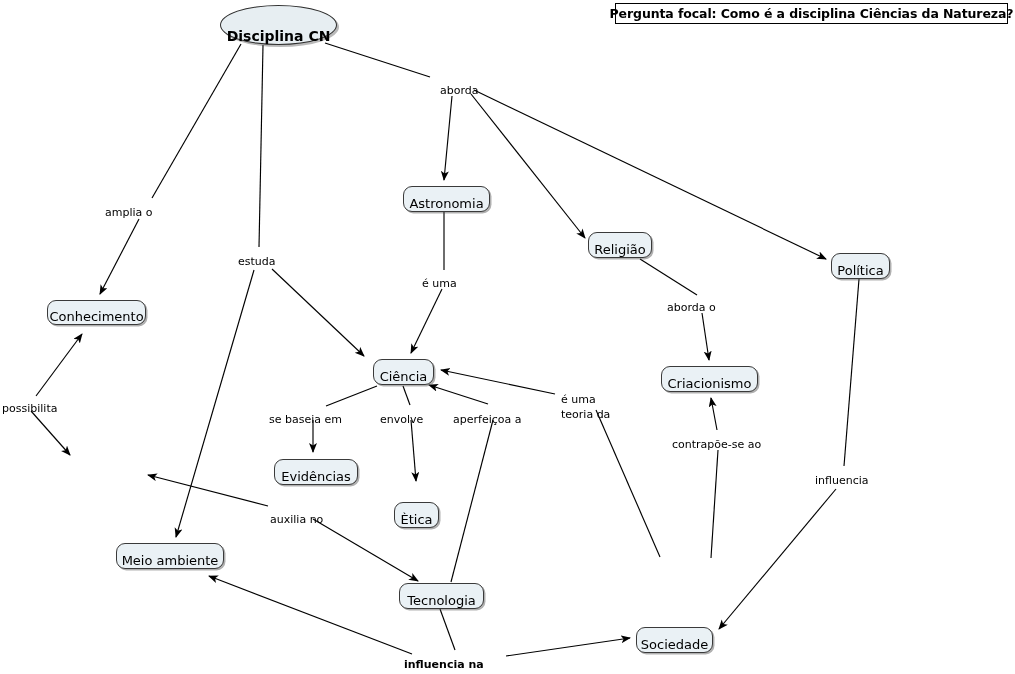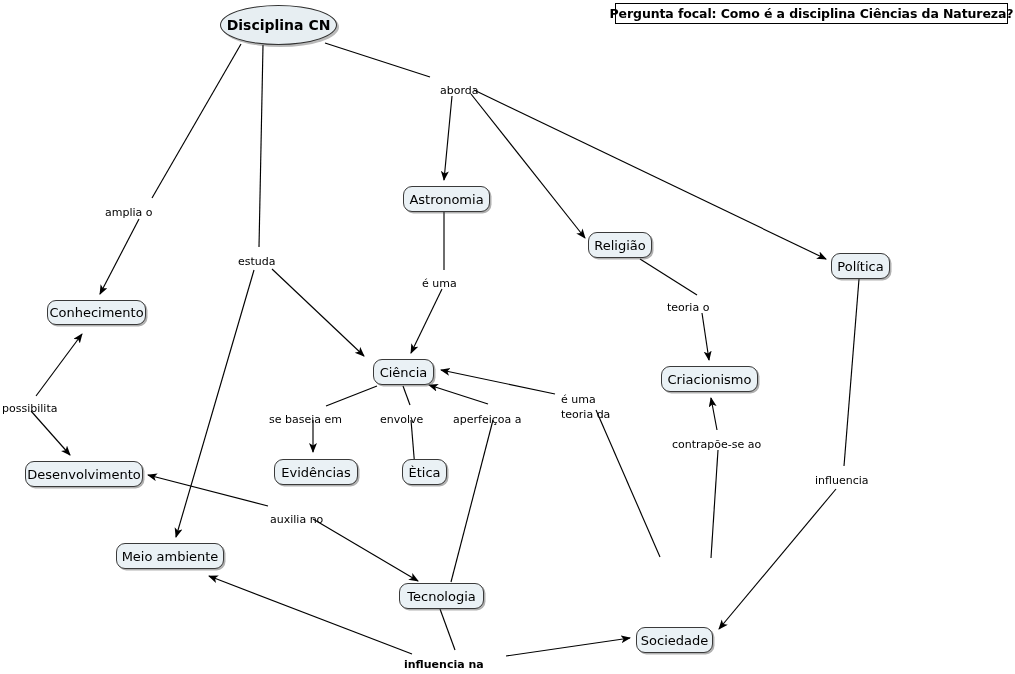--- a/index.html
+++ b/index.html
@@ -47,21 +47,21 @@
     height: 674px;
     pointer-events: none;
   }
   .node {
     position: absolute;
     box-sizing: border-box;
     background: #eaf1f5;
     border: 1.2px solid #3a3a3a;
     border-radius: 9px;
     display: flex;
-    align-items: center;
+    align-items: flex-end;
     justify-content: center;
     box-shadow: 1.5px 1.5px 0 rgba(80,80,80,0.45);
     font-size: 13px;
     color: #000000;
     white-space: nowrap;
   }
   .node.root {
     border-radius: 50%;
     font-weight: bold;
     font-size: 14px;
@@ -149,36 +149,33 @@
       <path d="M506,656 L630,638" marker-end="url(#ah)"></path>
     </g>
   </svg>
 
   <div class="node root" style="left:220px;top:5px;width:117px;height:40px;">
     <span>Disciplina CN</span>
   </div>
   <div class="node" style="left:47px;top:300px;width:99px;height:25px;">
     <span>Conhecimento</span>
   </div>
-  <div class="node" style="left:25px;top:461px;width:118px;height:26px;">
-    <span>Desenvolvimento</span>
-  </div>
   <div class="node" style="left:116px;top:543px;width:108px;height:26px;">
     <span>Meio ambiente</span>
   </div>
   <div class="node" style="left:403px;top:186px;width:87px;height:26px;">
     <span>Astronomia</span>
   </div>
   <div class="node" style="left:373px;top:359px;width:61px;height:26px;">
     <span>Ciência</span>
   </div>
   <div class="node" style="left:274px;top:459px;width:84px;height:26px;">
     <span>Evidências</span>
   </div>
-  <div class="node" style="left:394px;top:459px;width:45px;height:26px;margin-left:8px;">
+  <div class="node" style="left:394px;top:502px;width:45px;height:26px;">
     <span>Ètica</span>
   </div>
   <div class="node" style="left:399px;top:583px;width:85px;height:26px;">
     <span>Tecnologia</span>
   </div>
   <div class="node" style="left:588px;top:232px;width:64px;height:26px;">
     <span>Religião</span>
   </div>
   <div class="node" style="left:661px;top:366px;width:97px;height:26px;">
     <span>Criacionismo</span>
@@ -193,19 +190,19 @@
   <div class="link-label" style="left:105px;top:205px;">amplia o</div>
   <div class="link-label" style="left:238px;top:254px;">estuda</div>
   <div class="link-label" style="left:440px;top:83px;">aborda</div>
   <div class="link-label" style="left:2px;top:401px;">possibilita</div>
   <div class="link-label" style="left:422px;top:276px;">é uma</div>
   <div class="link-label" style="left:269px;top:412px;">se baseia em</div>
   <div class="link-label" style="left:380px;top:412px;">envolve</div>
   <div class="link-label" style="left:453px;top:412px;">aperfeiçoa a</div>
   <div class="link-label" style="left:561px;top:392px;white-space:pre;text-align:left;">é uma
 teoria da</div>
-  <div class="link-label" style="left:667px;top:300px;">teoria o</div>
+  <div class="link-label" style="left:667px;top:300px;">aborda o</div>
   <div class="link-label" style="left:672px;top:437px;">contrapõe-se ao</div>
   <div class="link-label" style="left:815px;top:473px;">influencia</div>
   <div class="link-label" style="left:270px;top:512px;">auxilia no</div>
   <div class="link-label" style="left:404px;top:657px;font-weight:bold;">influencia na</div>
 
 </div>
 
 </body></html>

